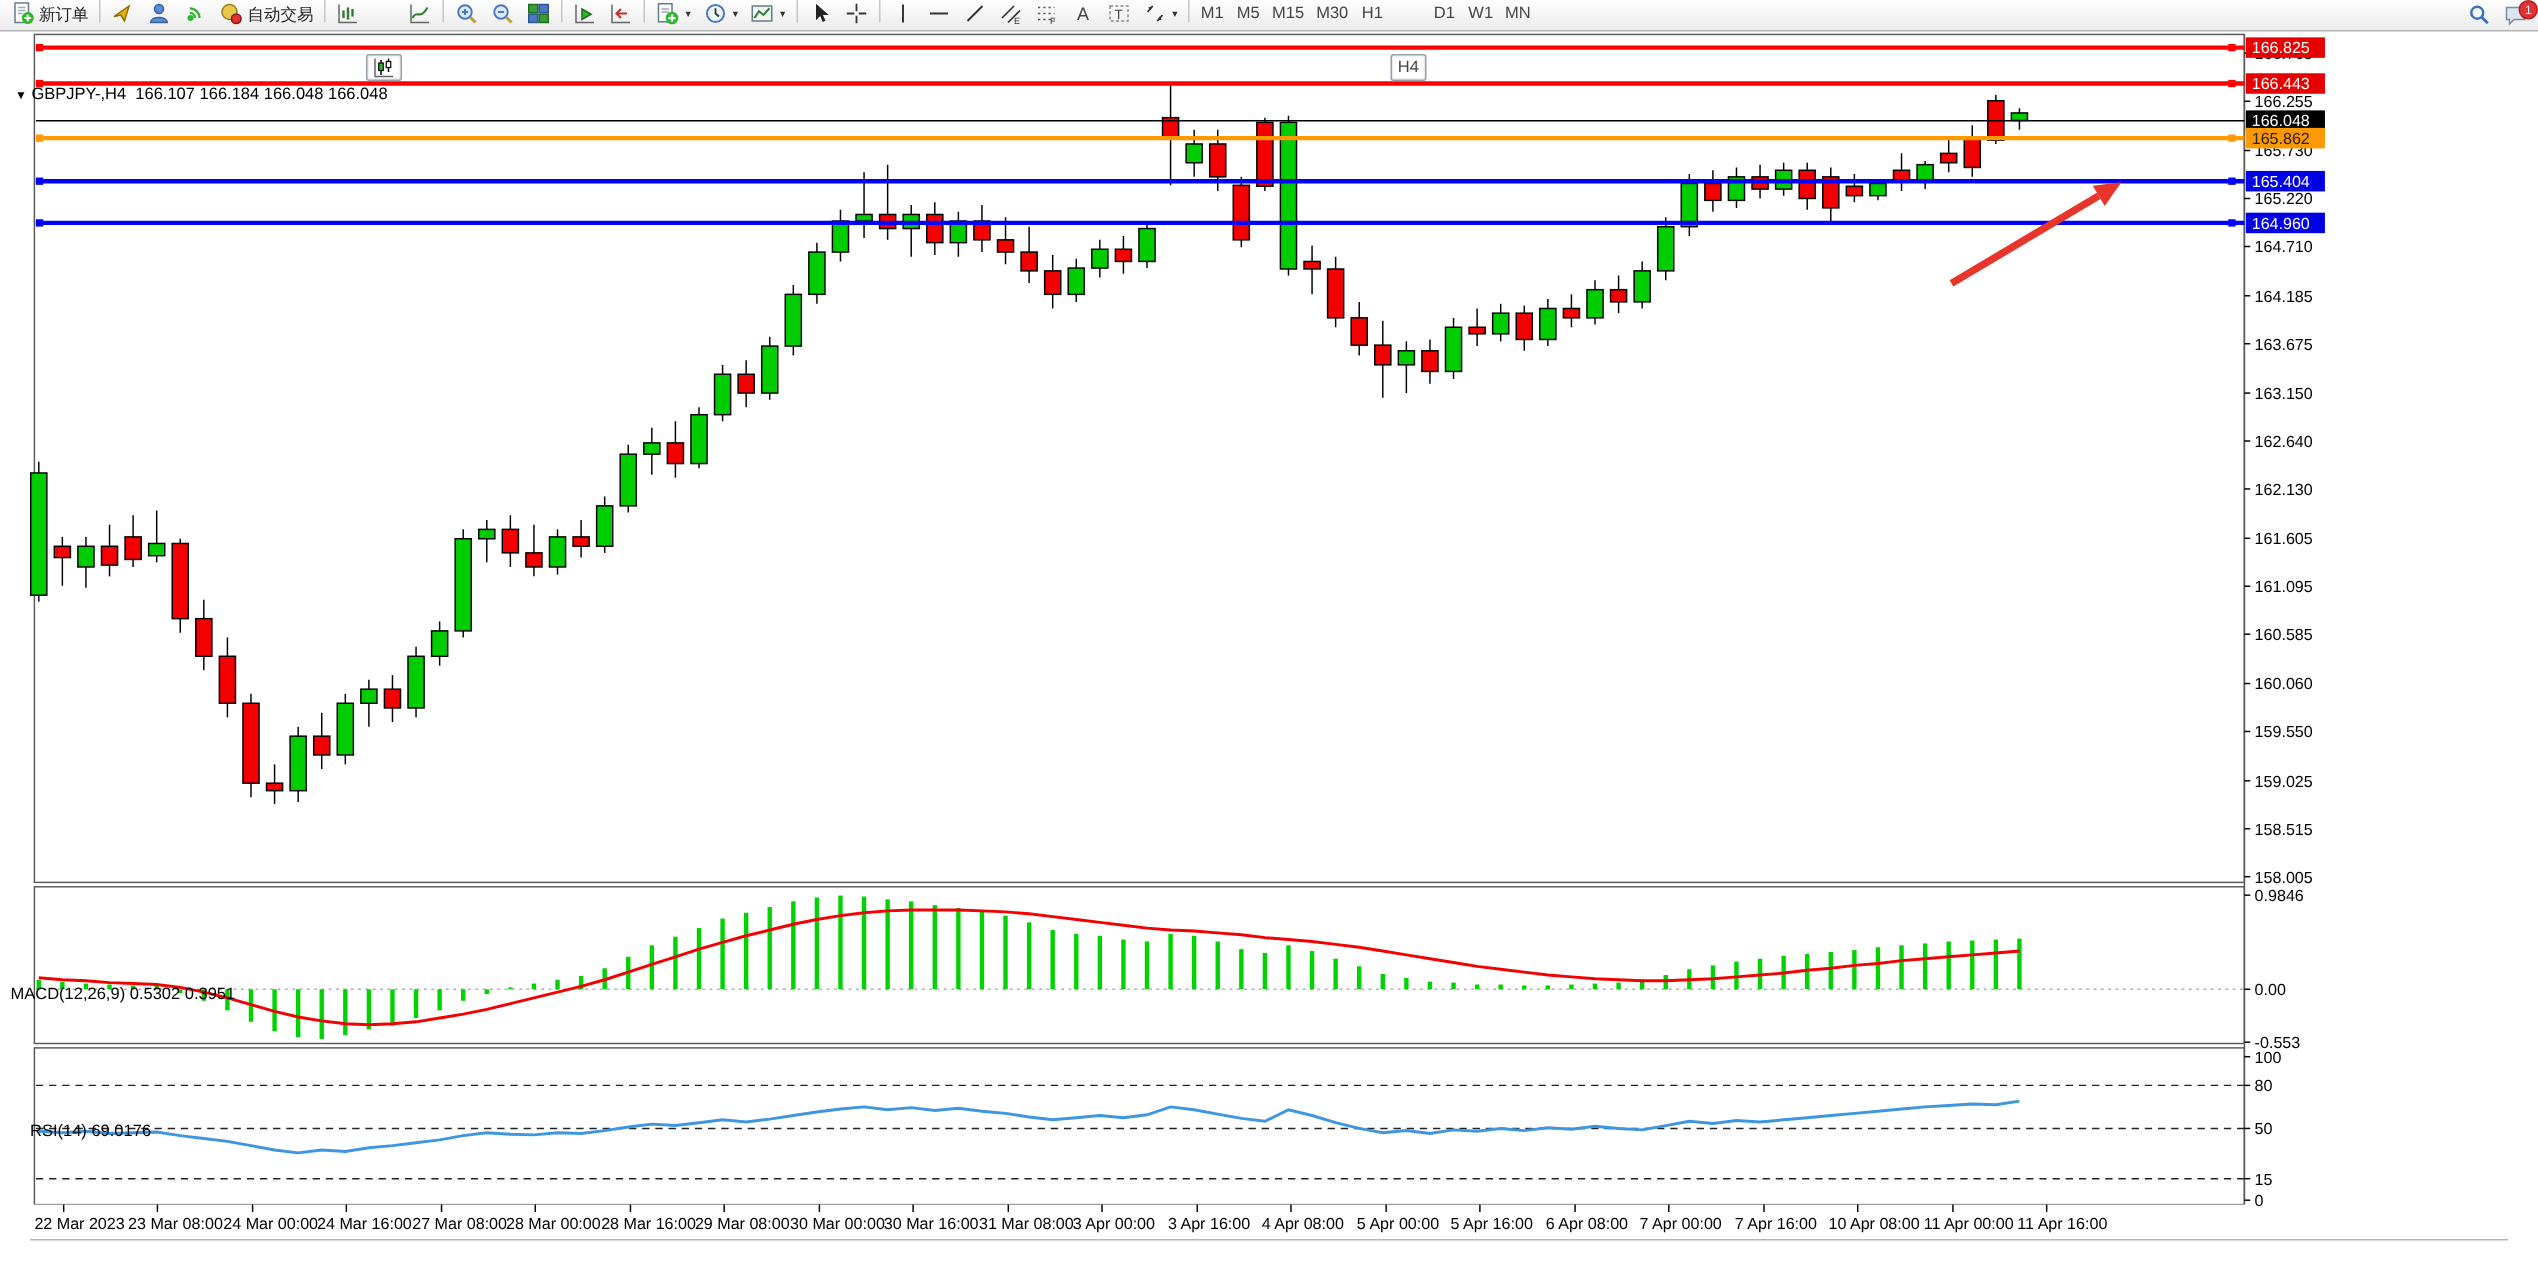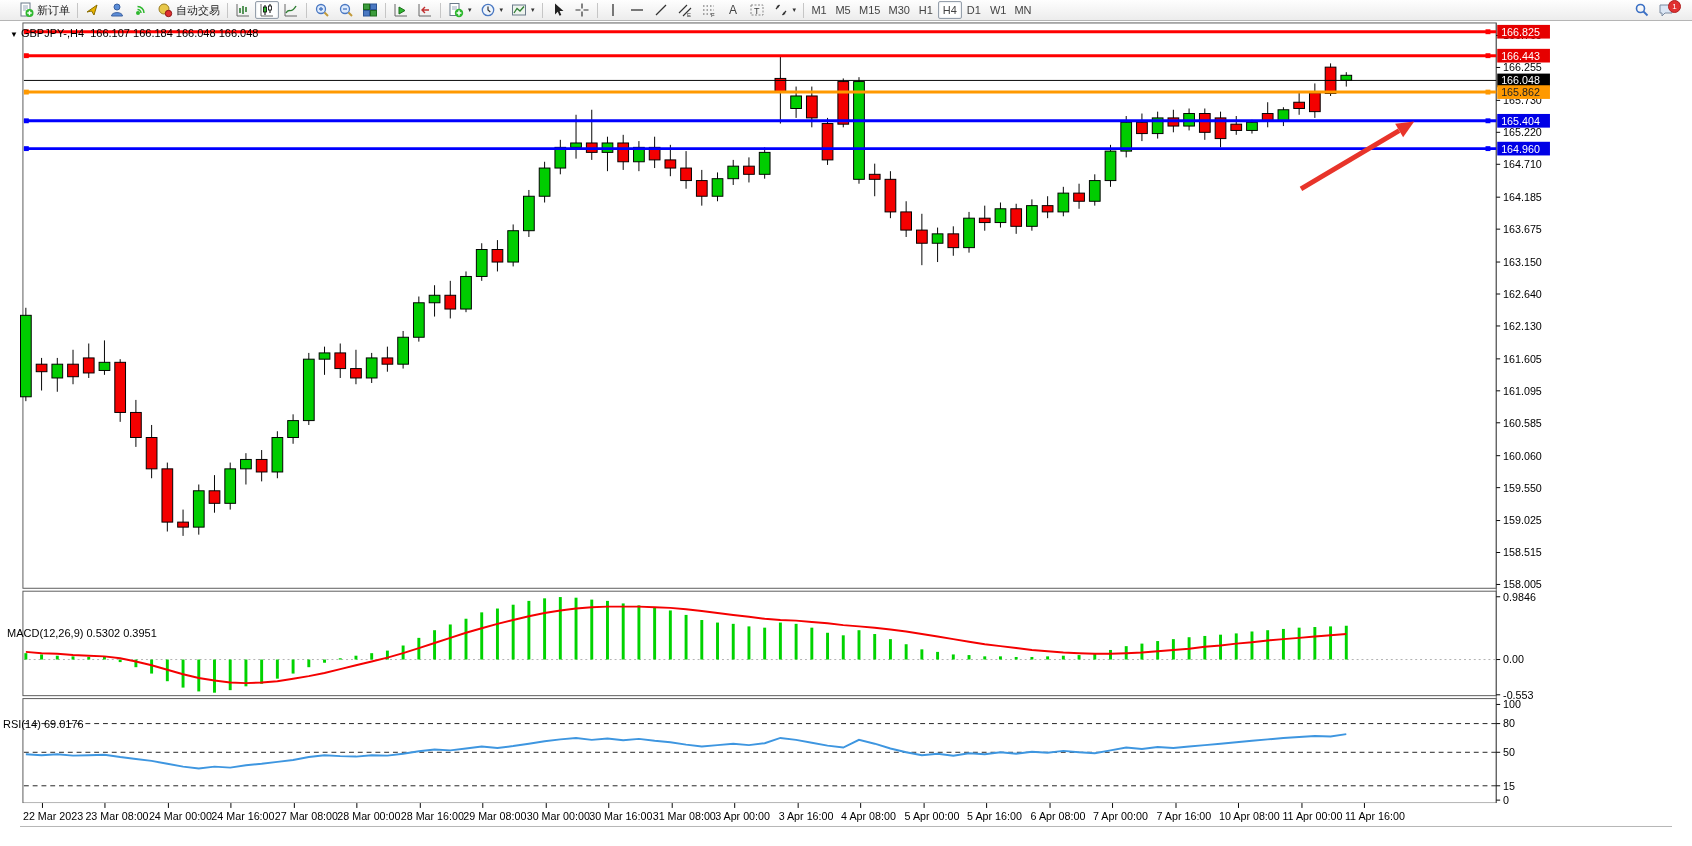--- a/index.html
+++ b/index.html
@@ -1,34 +1,34 @@
 <!DOCTYPE html>
 <html><head>
 <meta charset="utf-8">
 <style>
   html,body{margin:0;padding:0;width:1692px;height:846px;background:#fff;overflow:hidden;
     font-family:"Liberation Sans",sans-serif;}
   
   .toolbar{height:20px;background:linear-gradient(#fefefe,#ececec);border-bottom:1px solid #b5b5b5;
-    display:flex;align-items:center;padding:0 14px;position:relative;z-index:6;}
+    display:flex;padding:0 3px;position:relative;z-index:6;}
   .tb{height:18px;min-width:20px;display:inline-flex;align-items:center;justify-content:center;
     gap:3px;padding:0 3px;border:1px solid transparent;background:transparent;font-size:11px;color:#222;
     font-family:"Liberation Sans",sans-serif;border-radius:2px;}
-  .tb.active{background:#fff;border:1px solid #96a0ac;box-shadow:inset 0 0 2px #c7ccd3;}
+  .tb.active{background:#fff;border:1px solid #96a0ac;box-shadow:inset 0 0 2px #c7ccd3;margin-top:36px;}
   .tf{min-width:24px;color:#444;}
   .sep{width:1px;height:15px;background:#c6c6c6;margin:0 3px;flex:0 0 aupx;}
   .caret{font-size:7px;color:#333;margin-left:1px;}
   .right-group{margin-left:auto;display:flex;align-items:center;}
   .chat-wrap{position:relative;}
   .nbadge{position:absolute;top:-2px;right:-4px;background:#e03232;color:#fff;border-radius:50%;
     width:11px;height:11px;font-size:8px;line-height:11px;text-align:center;border:1px solid #b02020;}
   
   #chart-wrap{position:relative;width:1692px;height:826px;}
   #chart-svg{position:absolute;left:0;top:0;font-family:"Liberation Sans",sans-serif;}
-  .overlay-label{position:absolute;font-size:11px;color:#000;z-index:4;white-space:pre;}
+  .overlay-label{position:absolute;font-size:11px;color:#000;z-index:4;white-space:pre;margin-top:30px;}
   .tri{font-size:8px;margin-right:3px;}
   svg text{font-family:"Liberation Sans",sans-serif;}
 </style>
 </head>
 <body>
 
 <div class="toolbar">
   <button class="tb">
     <svg width="16" height="16" viewBox="0 0 16 16">
         <rect x="3" y="1" width="9" height="13" fill="#fff" stroke="#6a7a8a"></rect>
@@ -629,14 +629,14 @@
         <line x1="1377" y1="821" x2="1377" y2="826" stroke="#000"></line>
         <text x="1357" y="838" font-size="11" fill="#000">11 Apr 16:00</text>
       </g>
       <g>
         <line x1="1312" y1="192" x2="1412.529937610878" y2="132.20201986939148" stroke="#e8342a" stroke-width="5"></line>
         <polygon points="1428,123 1416.6197242194964,139.07760315344566 1408.4401510022597,125.32643658533729" fill="#e8342a"></polygon>
       </g>
     </svg>
   <div class="overlay-label" style="left:10px;top:6px;"><span class="tri">▼</span><span>GBPJPY-,H4  166.107 166.184 166.048 166.048</span></div>
   <div class="overlay-label" style="left:7px;top:606px;">MACD(12,26,9) 0.5302 0.3951</div>
-  <div class="overlay-label" style="left:3px;top:697px;">RSI(14) 69.0176</div>
+  <div class="overlay-label" style="left:20px;top:697px;">RSI(14) 69.0176</div>
 </div>
 
 </body></html>

